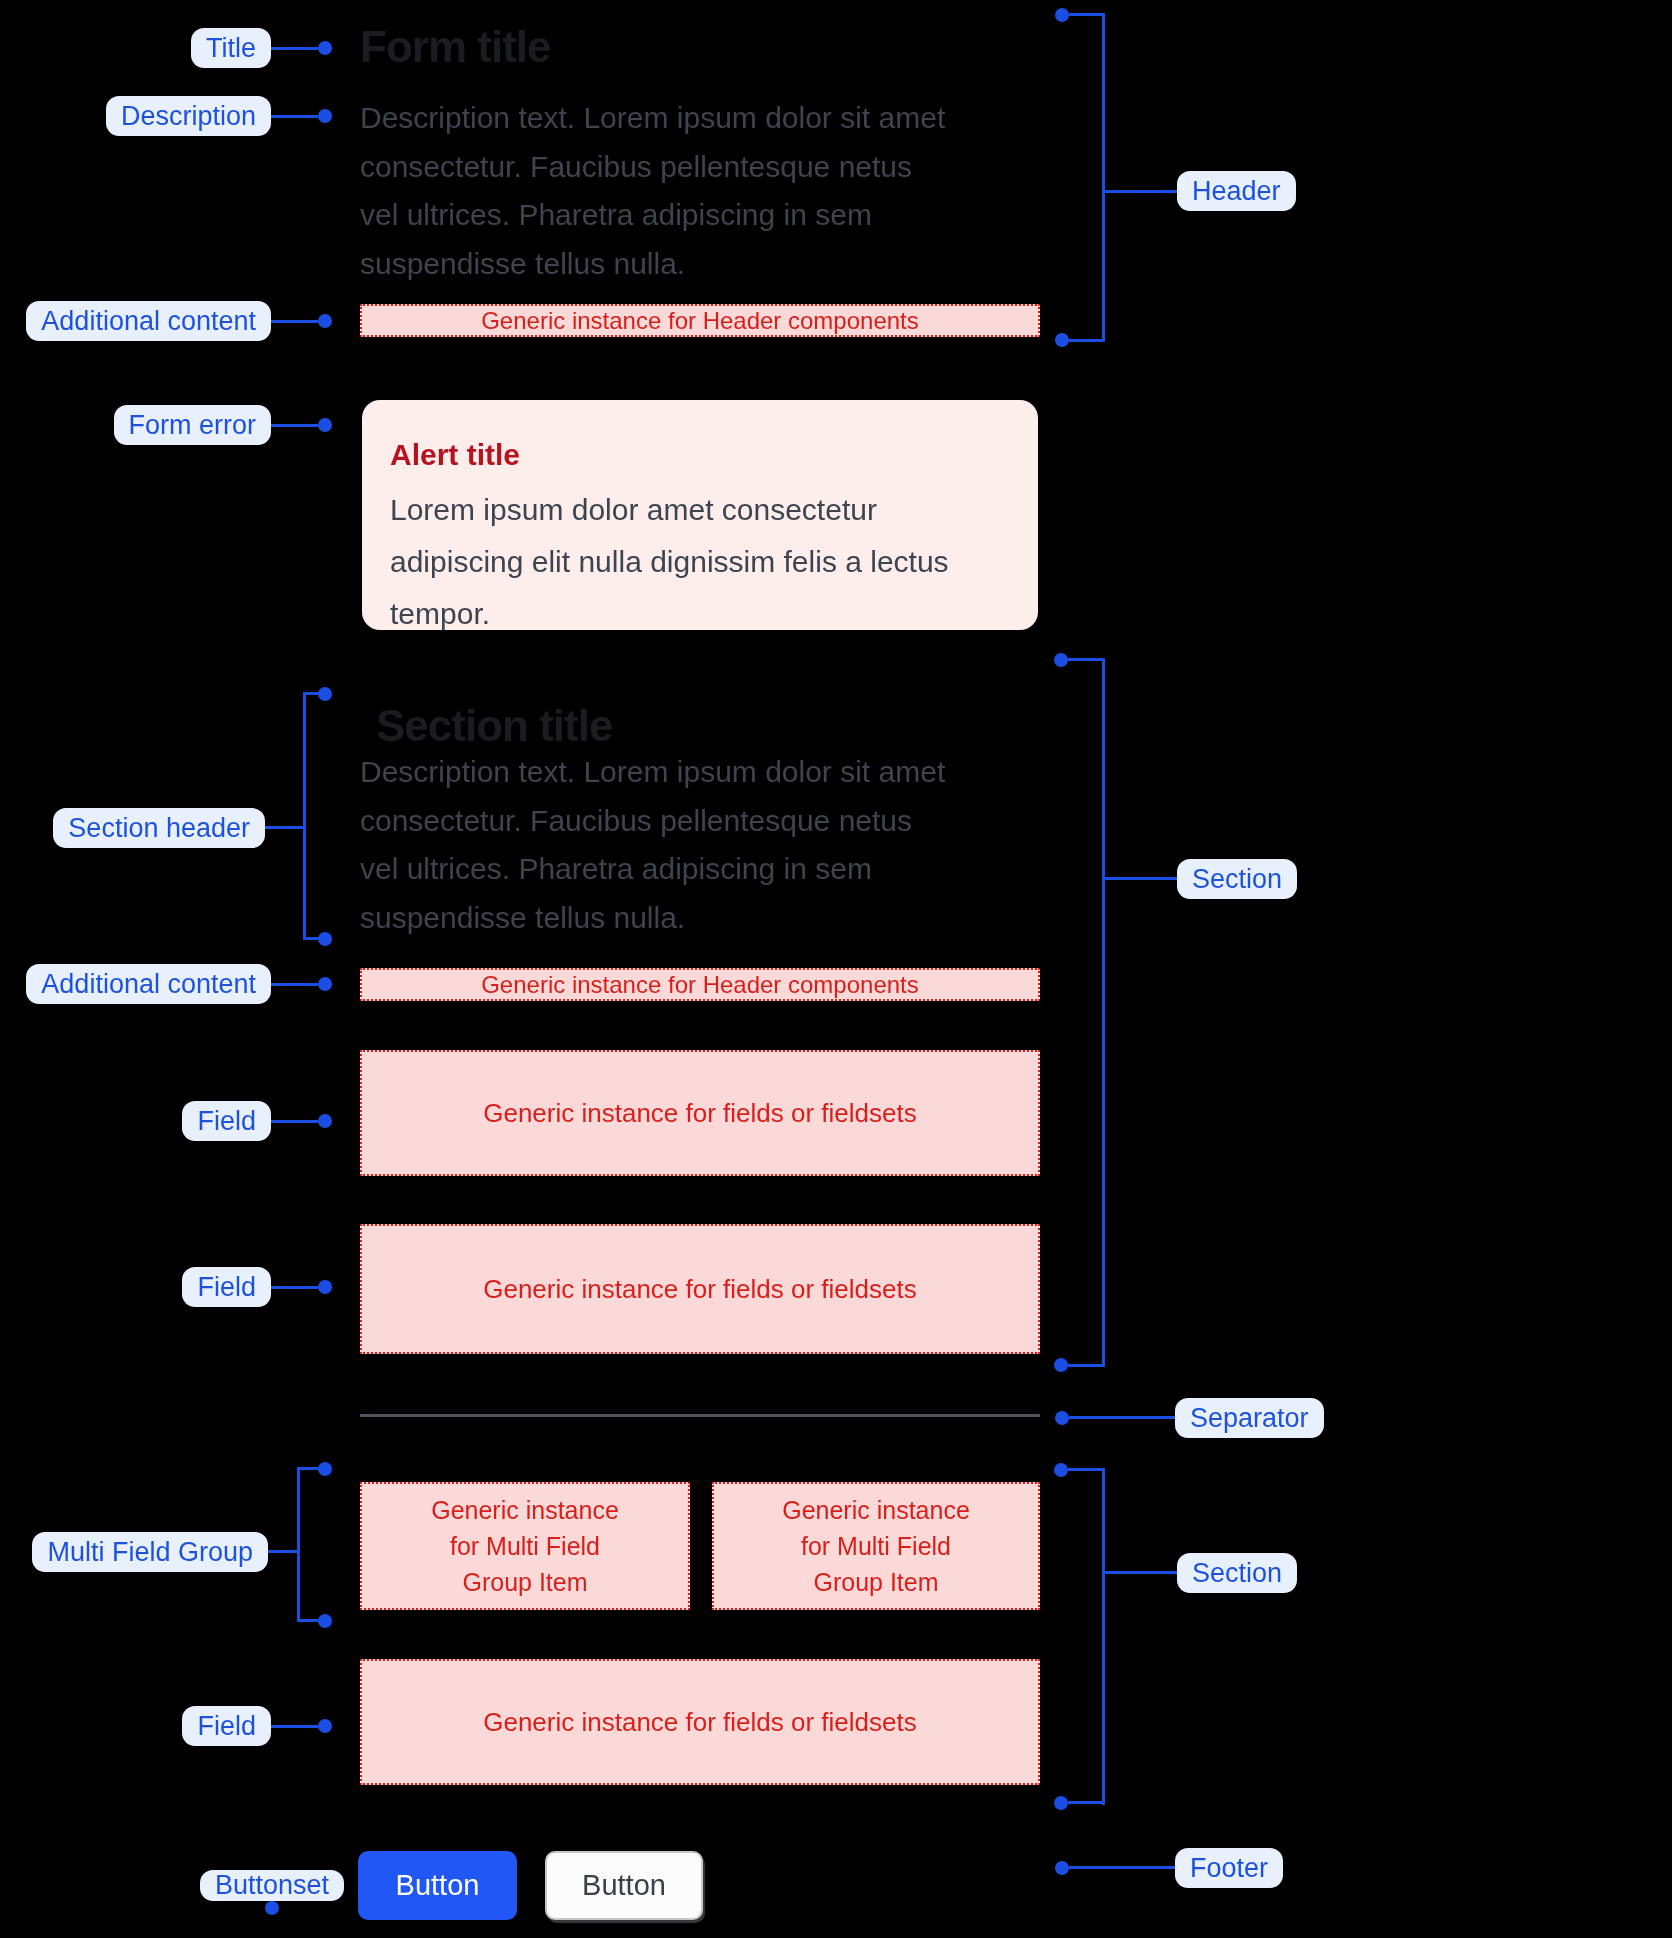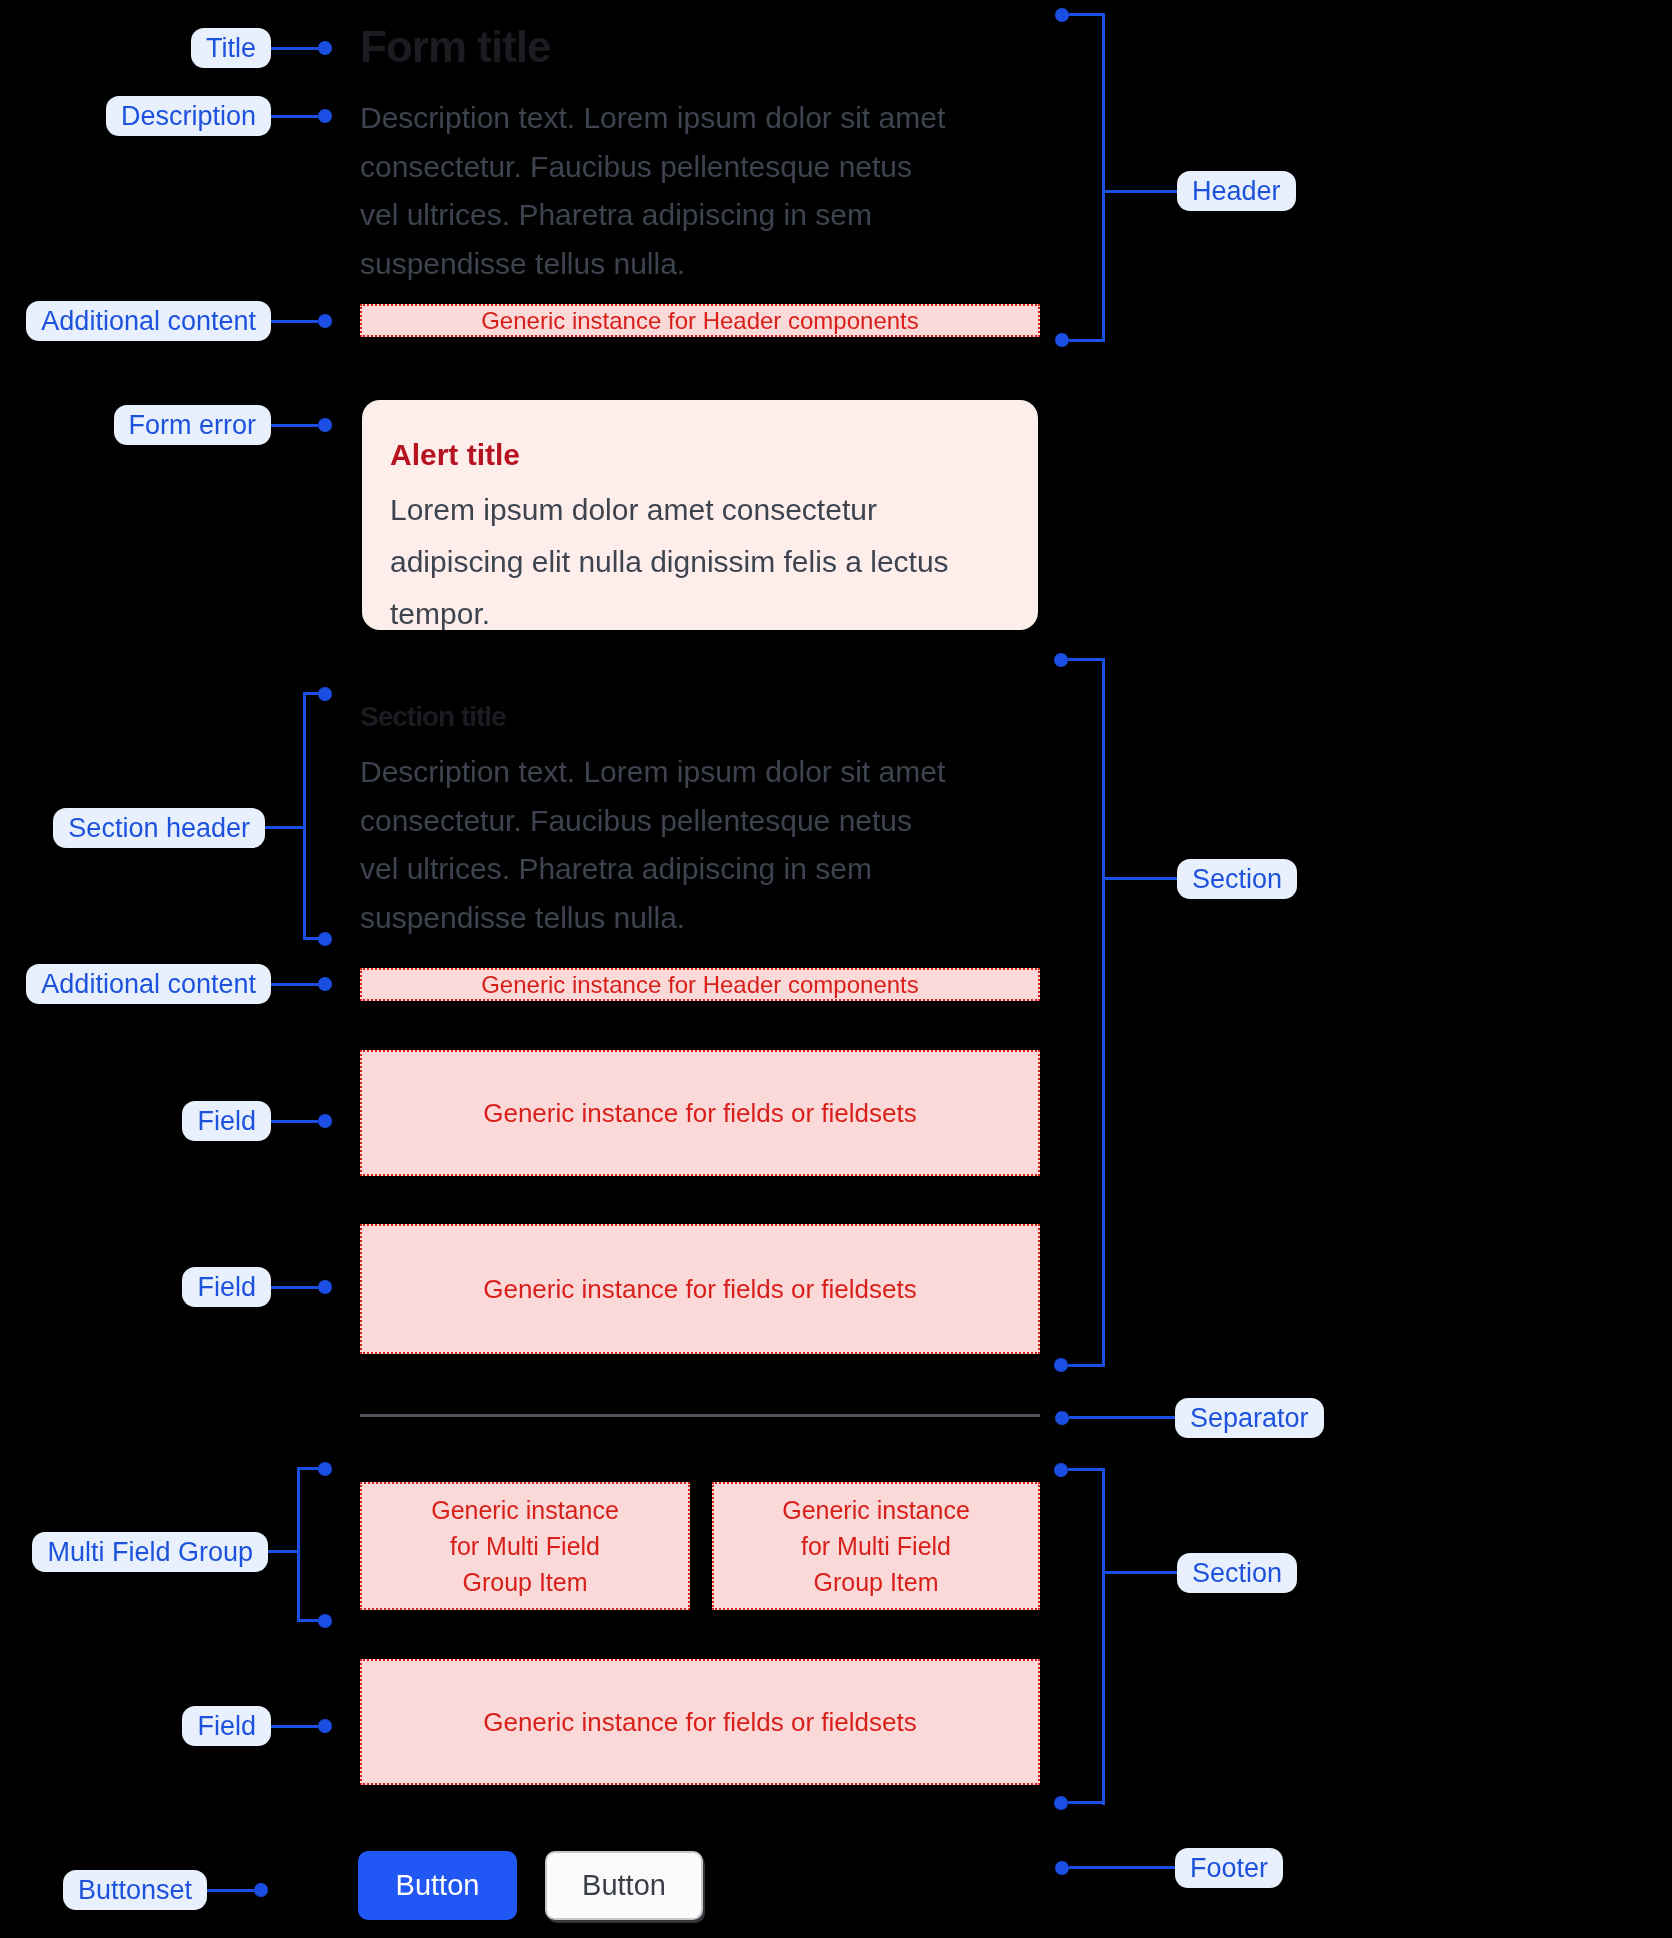--- a/index.html
+++ b/index.html
@@ -52,21 +52,21 @@
 
   <div class="alert">
     <div class="atitle">Alert title</div>
     <div class="abody">
       <div>Lorem ipsum dolor amet consectetur</div>
       <div>adipiscing elit nulla dignissim felis a lectus</div>
       <div>tempor.</div>
     </div>
   </div>
 
-  <div class="h1" style="top:701px;font-size:28px;">Section title</div>
+  <div class="h1" style="top:701px;font-size:44px;margin-left:16px;">Section title</div>
 
   <div class="desc" style="top:748px;">
     <div>Description text. Lorem ipsum dolor sit amet</div>
     <div>consectetur. Faucibus pellentesque netus</div>
     <div>vel ultrices. Pharetra adipiscing in sem</div>
     <div>suspendisse tellus nulla.</div>
   </div>
 
   <div class="ph" style="left:360px;top:968px;width:680px;height:33px;font-size:24px;">Generic instance for Header components</div>
 
@@ -151,21 +151,21 @@
     <div class="hline" style="left:297px;top:1619px;width:28px;"></div>
     <div class="dot" style="left:318px;top:1462px;"></div>
     <div class="dot" style="left:318px;top:1614px;"></div>
   </div>
 
   <div class="note-row" style="right:1340px;top:1706px;">
     <span class="pill">Field</span>
     <span class="stub"></span>
     <span class="rdot"></span>
   </div>
-  <div class="note-row" style="right:1404px;top:1870px;">
+  <div class="note-row" style="right:1328px;top:1870px;flex-direction:column;">
     <span class="pill">Buttonset</span>
     <span class="stub"></span>
     <span class="rdot"></span>
   </div>
 
   <div>
     <div class="dot" style="left:1055px;top:8px;"></div>
     <div class="hline" style="left:1069px;top:13px;width:36px;"></div>
     <div class="vline" style="left:1102px;top:13px;height:329px;"></div>
     <div class="hline" style="left:1069px;top:339px;width:36px;"></div>

